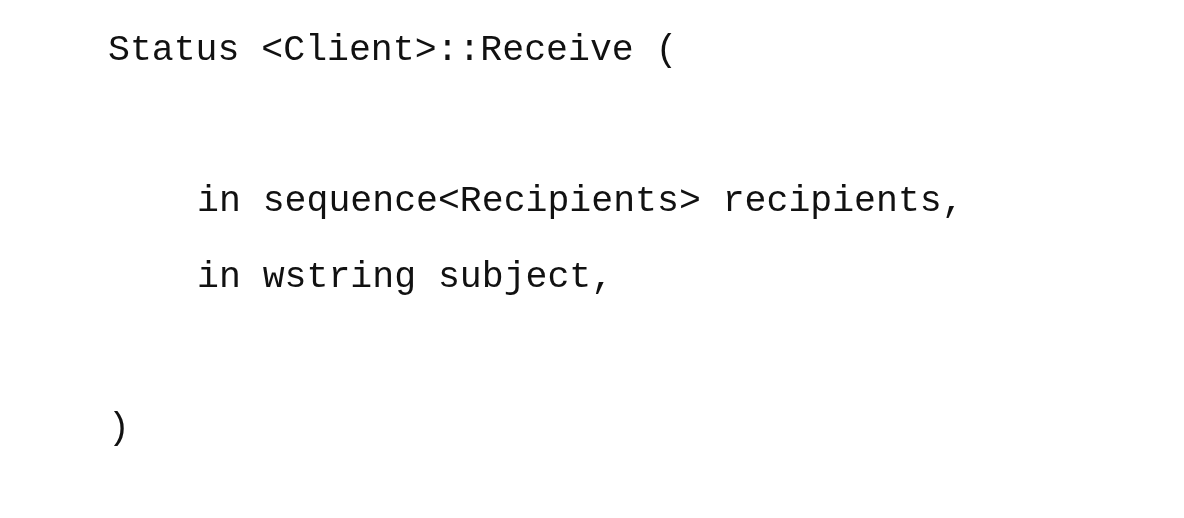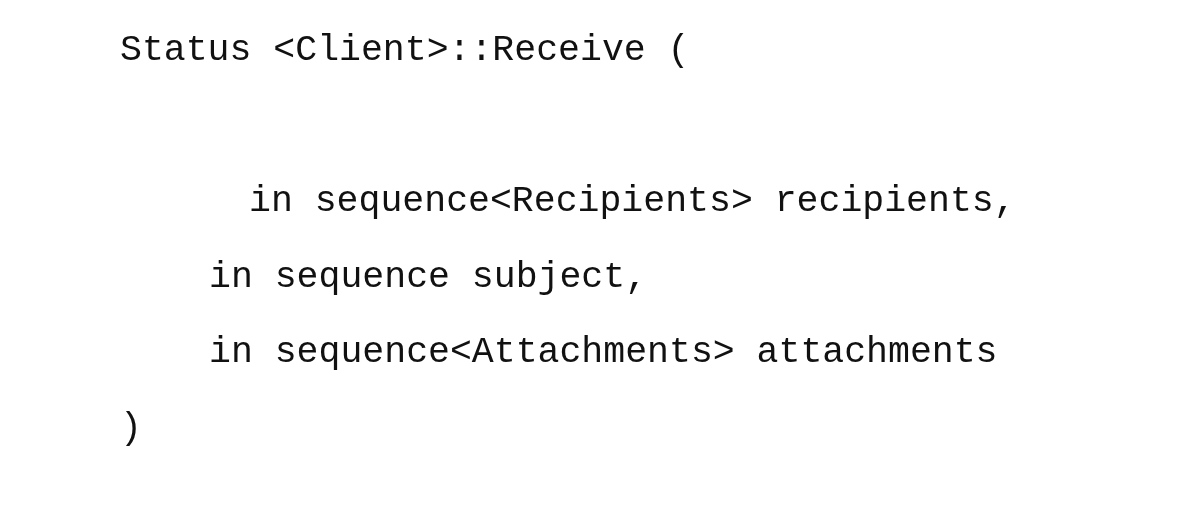--- a/index.html
+++ b/index.html
@@ -8,43 +8,42 @@
       background: #ffffff;
     }
     body {
       width: 1184px;
       height: 518px;
       position: relative;
       overflow: hidden;
     }
     .code-block {
       position: absolute;
-      left: 12px;
+      left: 0;
       top: 0;
       width: 988px;
       height: 518px;
     }
     .code-line {
       position: absolute;
       font-family: "Liberation Mono", "DejaVu Sans Mono", monospace;
       font-size: 36.5px;
       line-height: 40px;
       color: #111111;
       white-space: pre;
       letter-spacing: 0px;
     }
     .l0 { left: 108px; top: 31px; }
     .l1 { left: 197px; top: 107px; }
-    .l2 { left: 197px; top: 182px; margin-left: 40px; }
+    .l2 { left: 197px; top: 182px; }
     .l3 { left: 197px; top: 258px; }
     .l4 { left: 197px; top: 333px; }
     .l5 { left: 108px; top: 409px; }
   </style>
 </head>
 <body>
 
 <div class="code-block">
   <div class="code-line l0">Status &lt;Client&gt;::Receive (</div>
   <div class="code-line l2">in sequence&lt;Recipients&gt; recipients,</div>
-  <div class="code-line l3">in sequence subject,</div>
-  <div class="code-line l4">in sequence&lt;Attachments&gt; attachments</div>
+  <div class="code-line l3">in wstring subject,</div>
   <div class="code-line l5">)</div>
 </div>
 
 </body></html>

